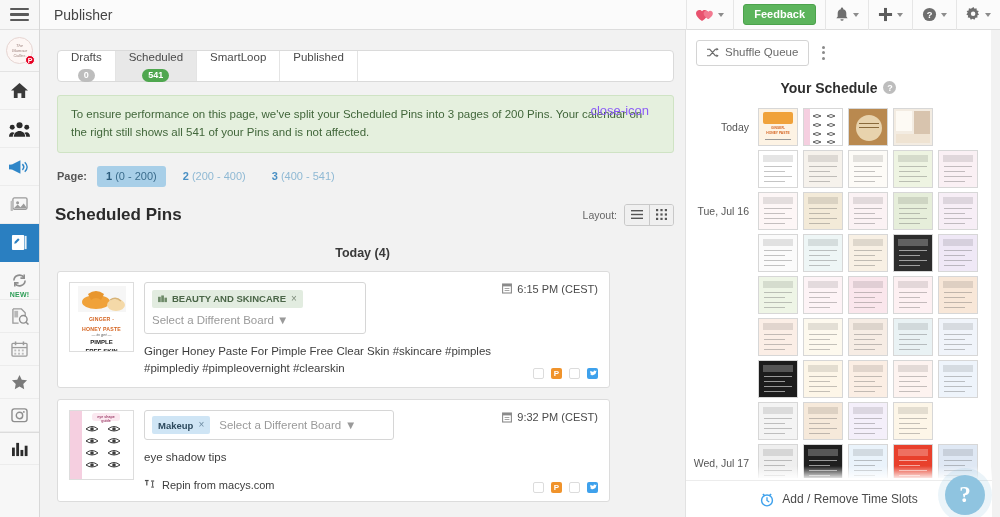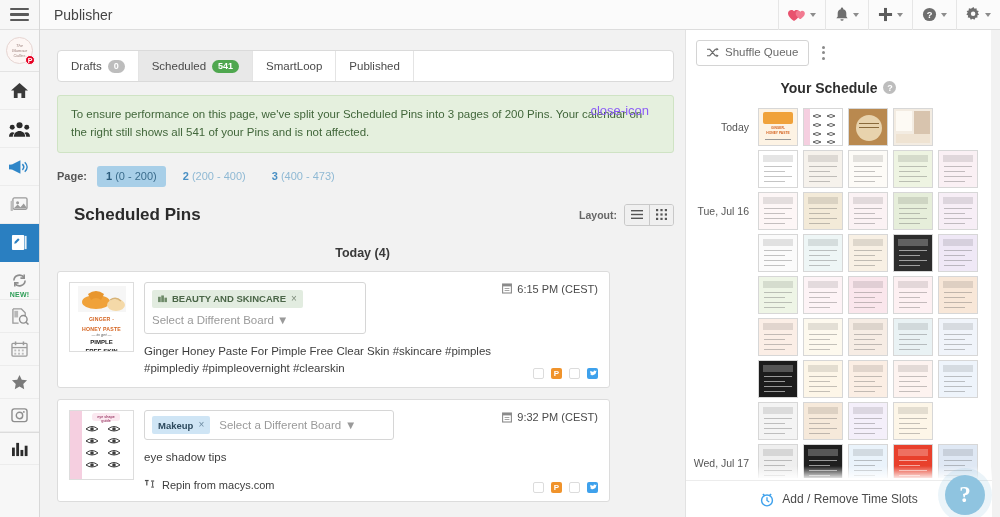--- a/index.html
+++ b/index.html
@@ -86,21 +86,21 @@
     background: #f2f2f2; overflow: hidden;
   }
   .tabs-card {
     margin: 20px 11px 0 17px; background: #fff;
     border: 1px solid #dadada; border-radius: 4px;
     height: 32px; display: flex; align-items: stretch;
   }
   .tab {
     display: flex; align-items: center; gap: 6px;
     padding: 0 13px; font-size: 11.5px; color: #4a4a4a;
-    border-right: 1px solid #e4e4e4; cursor: pointer;
+    border-right: 1px solid #e4e4e4; cursor: pointer; flex-direction: column;
   }
   .tab:first-child { border-radius: 4px 0 0 4px; }
   .tab.active { background: #e8e8e8; }
   .pill {
     background: #bdbdbd; color: #fff; font-size: 9px; font-weight: bold;
     border-radius: 9px; padding: 2px 6px; line-height: 1;
   }
   .pill.green { background: #4fa74f; }
   .tab-btns { display: flex; align-items: center; gap: 7px; padding: 0 9px; }
   .mini-btn {
@@ -128,25 +128,25 @@
   .page-btn {
     padding: 4px 9px; border-radius: 3px; font-size: 11px; color: #4a90c4;
     line-height: 1.2; cursor: pointer;
   }
   .page-btn.active { background: #a8cfe8; color: #2c5c7c; }
   .page-btn b { font-weight: bold; }
   .page-btn .rng { color: #8fb9d4; }
   .page-btn.active .rng { color: #3a6c8c; }
 
   .section-head {
-    margin: 17px 11px 0 34px; display: flex; align-items: center;
+    margin: 17px 11px 0 15px; display: flex; align-items: center;
   }
   .section-title { font-size: 17px; color: #2b2b2b; font-weight: bold; }
   .layout-ctl { margin-left: auto; display: flex; align-items: center; gap: 7px; }
-  .layout-lbl { font-size: 10.5px; color: #666; font-weight: bold; }
+  .layout-lbl { font-size: 10.5px; color: #666; font-weight: normal; }
   .lay-group { display: flex; border: 1px solid #c9c9c9; border-radius: 3px; overflow: hidden; }
   .lay-btn {
     width: 24px; height: 20px; display: flex; align-items: center; justify-content: center;
     background: #f0f0f0; cursor: pointer;
   }
   .lay-btn + .lay-btn { border-left: 1px solid #c9c9c9; }
 
   .day-head {
     text-align: center; font-size: 12.5px; font-weight: bold; color: #3a3a3a;
     margin-top: 20px;
@@ -375,20 +375,23 @@
     <div class="app-title">Publisher</div>
     <div class="topbar-right">
       <div class="tb-cell">
         <svg width="18" height="15" viewBox="0 0 20 16">
           <path d="M6.2 15C2.5 11.8 0 9.7 0 6.8 0 4.5 1.7 3 3.8 3c1.2 0 2.2.6 2.9 1.5C7.4 3.6 8.4 3 9.6 3c2.1 0 3.8 1.5 3.8 3.8 0 2.9-2.5 5-6.2 8.2z" fill="#e8526e"></path>
           <path d="M13 13C10.3 10.6 8.5 9 8.5 6.8c0-1.8 1.3-3 2.9-3 .9 0 1.7.4 2.2 1.2.5-.8 1.3-1.2 2.2-1.2 1.6 0 2.9 1.2 2.9 3C18.7 9 16.9 10.6 14.2 13z" fill="#f27a91"></path>
         </svg>
         <span class="caret-sm"></span>
       </div>
       <div class="tb-cell">
+        <span class="feedback-btn">Feedback</span>
+      </div>
+      <div class="tb-cell">
         <svg width="14" height="15" viewBox="0 0 14 16">
           <path d="M7 0.5a1.3 1.3 0 0 1 1.3 1.3v.6A4.6 4.6 0 0 1 11.6 7v3l1.4 2H1l1.4-2V7a4.6 4.6 0 0 1 3.3-4.6v-.6A1.3 1.3 0 0 1 7 .5z" fill="#6e6e6e"></path>
           <path d="M5.3 13a1.7 1.7 0 0 0 3.4 0z" fill="#6e6e6e"></path>
         </svg>
         <span class="caret-sm"></span>
       </div>
       <div class="tb-cell">
         <svg width="15" height="15" viewBox="0 0 16 16">
           <rect x="6.4" y="1" width="3.2" height="14" fill="#5c5c5c"></rect>
             <rect x="1" y="6.4" width="14" height="3.2" fill="#5c5c5c"></rect>
@@ -441,21 +444,21 @@
       <span class="page-btn active">
         <b>1</b>
         <span class="rng">(0 - 200)</span>
       </span>
       <span class="page-btn">
         <b>2</b>
         <span class="rng">(200 - 400)</span>
       </span>
       <span class="page-btn">
         <b>3</b>
-        <span class="rng">(400 - 473)</span>
+        <span class="rng">(400 - 541)</span>
       </span>
     </div>
 
     <div class="section-head">
       <div class="section-title">Scheduled Pins</div>
       <div class="layout-ctl">
         <span class="layout-lbl">Layout:</span>
         <div class="lay-group">
           <div class="lay-btn">
             <svg width="12" height="9" viewBox="0 0 12 9">

